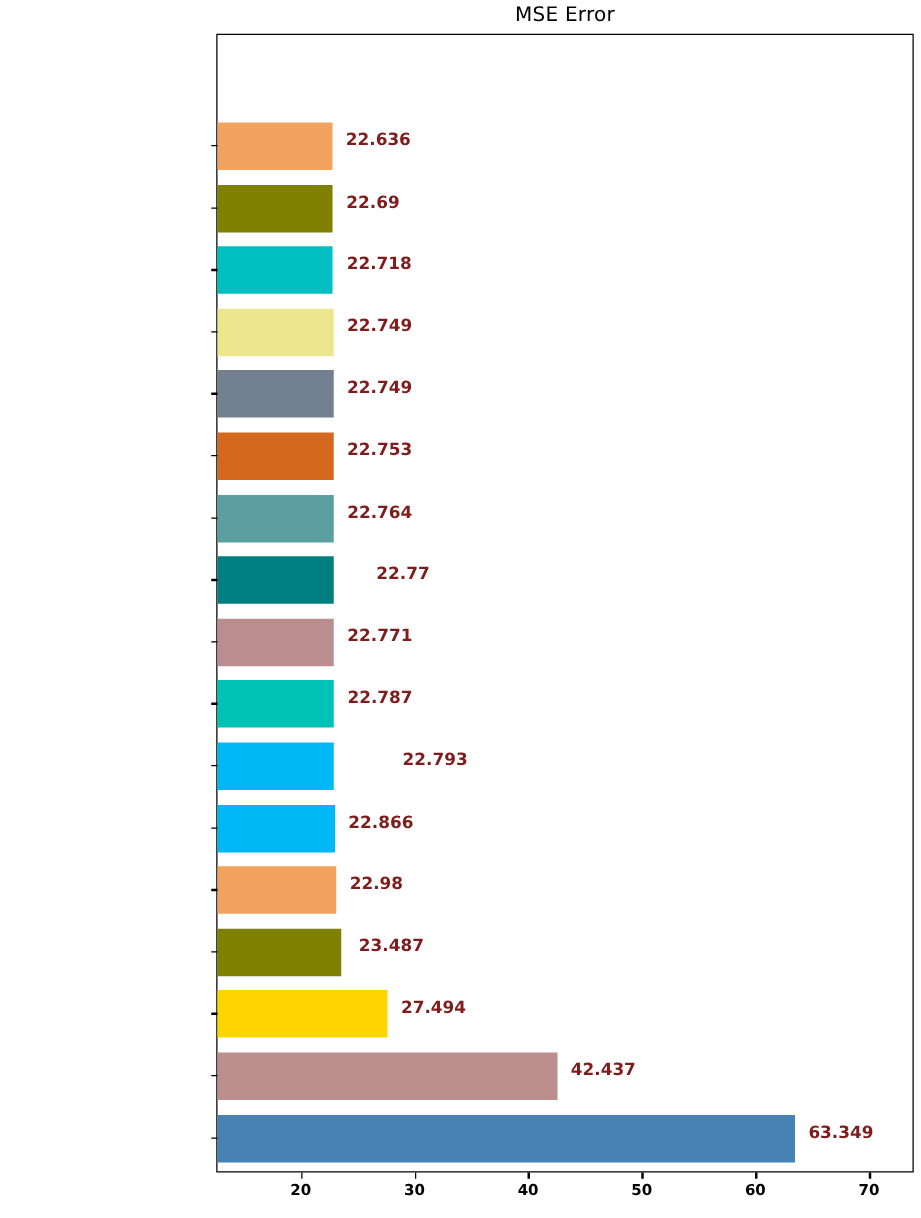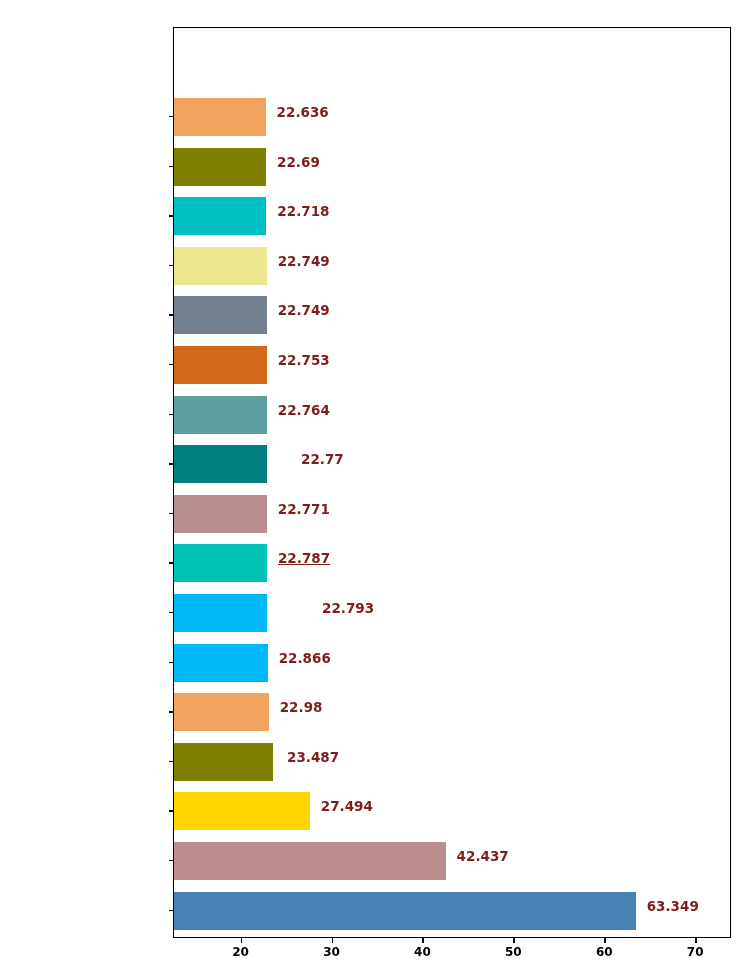--- a/index.html
+++ b/index.html
@@ -93,20 +93,21 @@
     transform: translateX(-50%);
     white-space: nowrap;
     line-height: 1;
   }
 </style>
 </head>
 <body>
 
 <div id="figure">
 
+  <div id="chart-title">MSE Error</div>
 
   <div id="plot-area">
     <div id="bars-layer">
         <div class="bar" style="top: 70px; width: 91.6px; background: rgb(242, 163, 94);"></div>
         <div class="bar-value" style="left: 102.6px; top: 78px;">22.636</div>
         <div class="bar" style="top: 119.6px; width: 92.0909px; background: rgb(127, 127, 0);"></div>
         <div class="bar-value" style="left: 103.091px; top: 127.6px;">22.69</div>
         <div class="bar" style="top: 169.2px; width: 92.3455px; background: rgb(0, 191, 194);"></div>
         <div class="bar-value" style="left: 103.345px; top: 177.2px;">22.718</div>
         <div class="bar" style="top: 218.8px; width: 92.6273px; background: rgb(236, 231, 143);"></div>
@@ -115,21 +116,21 @@
         <div class="bar-value" style="left: 103.627px; top: 276.4px;">22.749</div>
         <div class="bar" style="top: 318px; width: 92.6636px; background: rgb(212, 105, 30);"></div>
         <div class="bar-value" style="left: 103.664px; top: 326px;">22.753</div>
         <div class="bar" style="top: 367.6px; width: 92.7636px; background: rgb(92, 159, 160);"></div>
         <div class="bar-value" style="left: 103.764px; top: 375.6px;">22.764</div>
         <div class="bar" style="top: 417.2px; width: 92.8182px; background: rgb(0, 127, 128);"></div>
         <div class="bar-value" style="left: 116px; top: 425.2px; margin-left: 11px;">22.77</div>
         <div class="bar" style="top: 466.8px; width: 92.8273px; background: rgb(186, 142, 142);"></div>
         <div class="bar-value" style="left: 103.827px; top: 474.8px;">22.771</div>
         <div class="bar" style="top: 516.4px; width: 92.9727px; background: rgb(0, 194, 181);"></div>
-        <div class="bar-value" style="left: 103.973px; top: 524.4px; text-decoration: underline;">22.787</div>
+        <div class="bar-value" style="left: 103.973px; top: 524.4px;">22.787</div>
         <div class="bar" style="top: 566px; width: 93.0273px; background: rgb(0, 184, 245);"></div>
         <div class="bar-value" style="left: 104.027px; top: 574px; margin-left: 44px;">22.793</div>
         <div class="bar" style="top: 615.6px; width: 93.6909px; background: rgb(0, 184, 245);"></div>
         <div class="bar-value" style="left: 104.691px; top: 623.6px;">22.866</div>
         <div class="bar" style="top: 665.2px; width: 94.7273px; background: rgb(242, 163, 94);"></div>
         <div class="bar-value" style="left: 105.727px; top: 673.2px;">22.98</div>
         <div class="bar" style="top: 714.8px; width: 99.3364px; background: rgb(127, 128, 0);"></div>
         <div class="bar-value" style="left: 113px; top: 722.8px;">23.487</div>
         <div class="bar" style="top: 764.4px; width: 135.764px; background: rgb(255, 213, 0);"></div>
         <div class="bar-value" style="left: 146.764px; top: 772.4px;">27.494</div>

